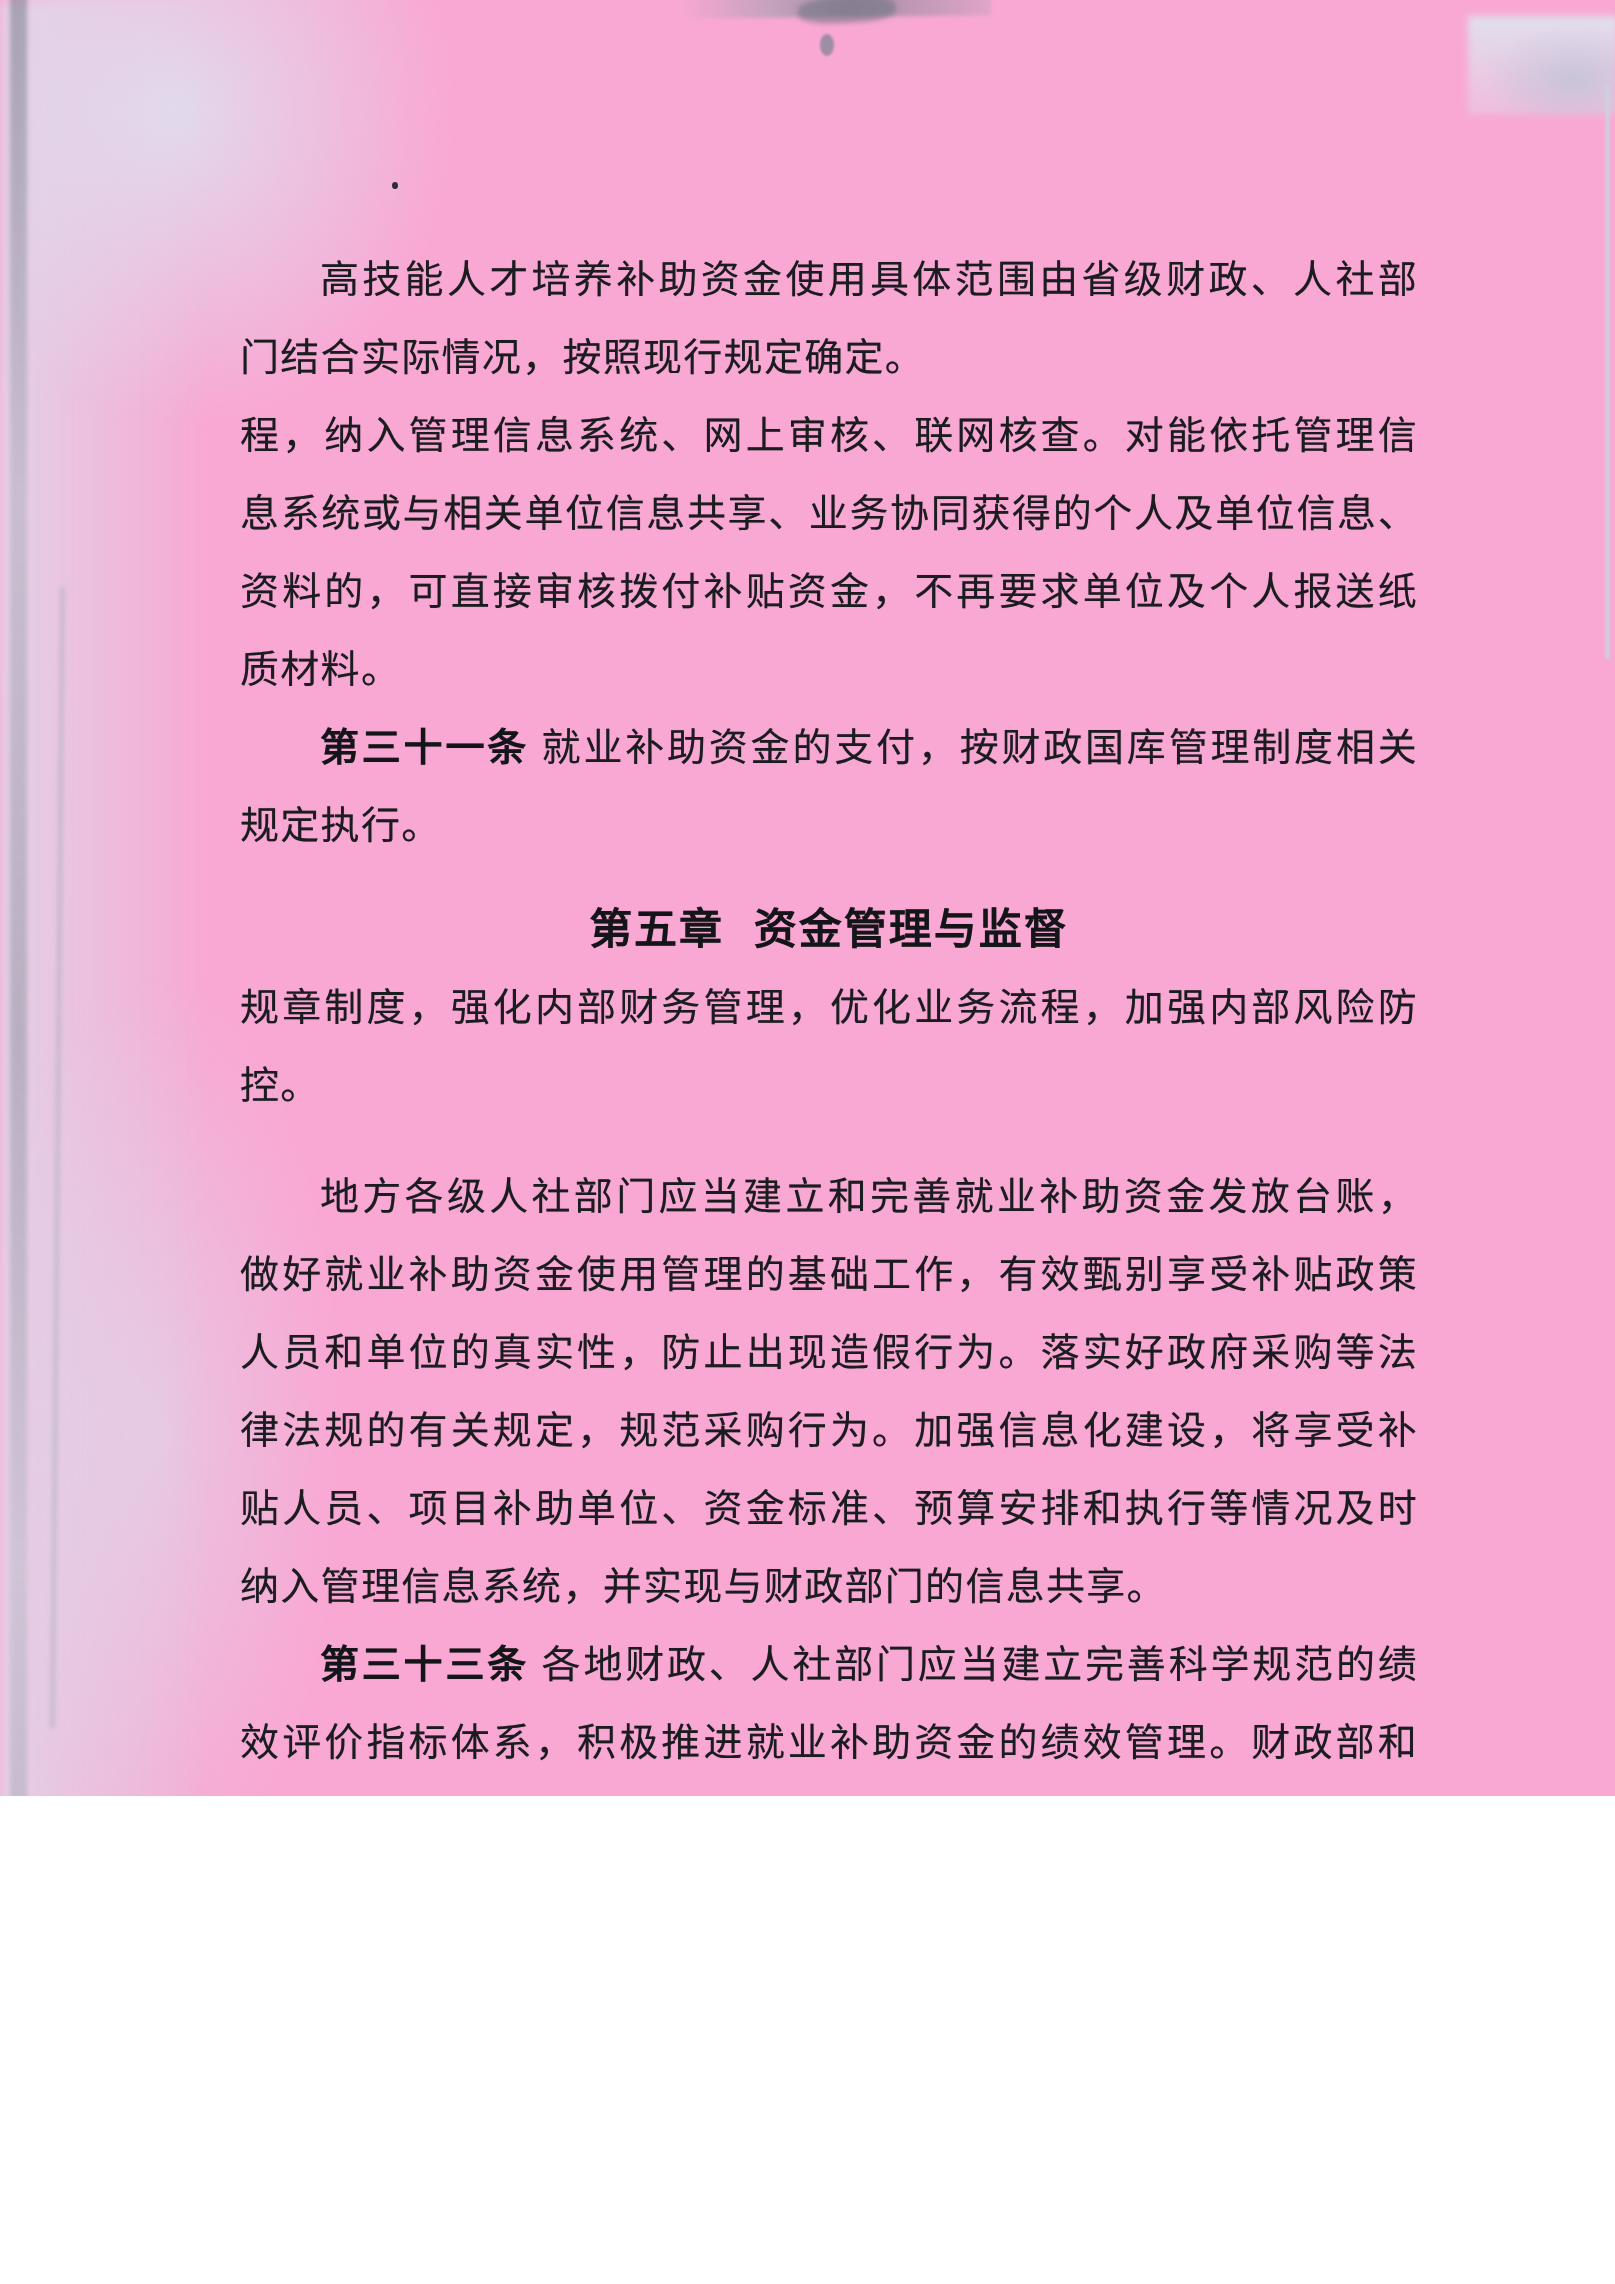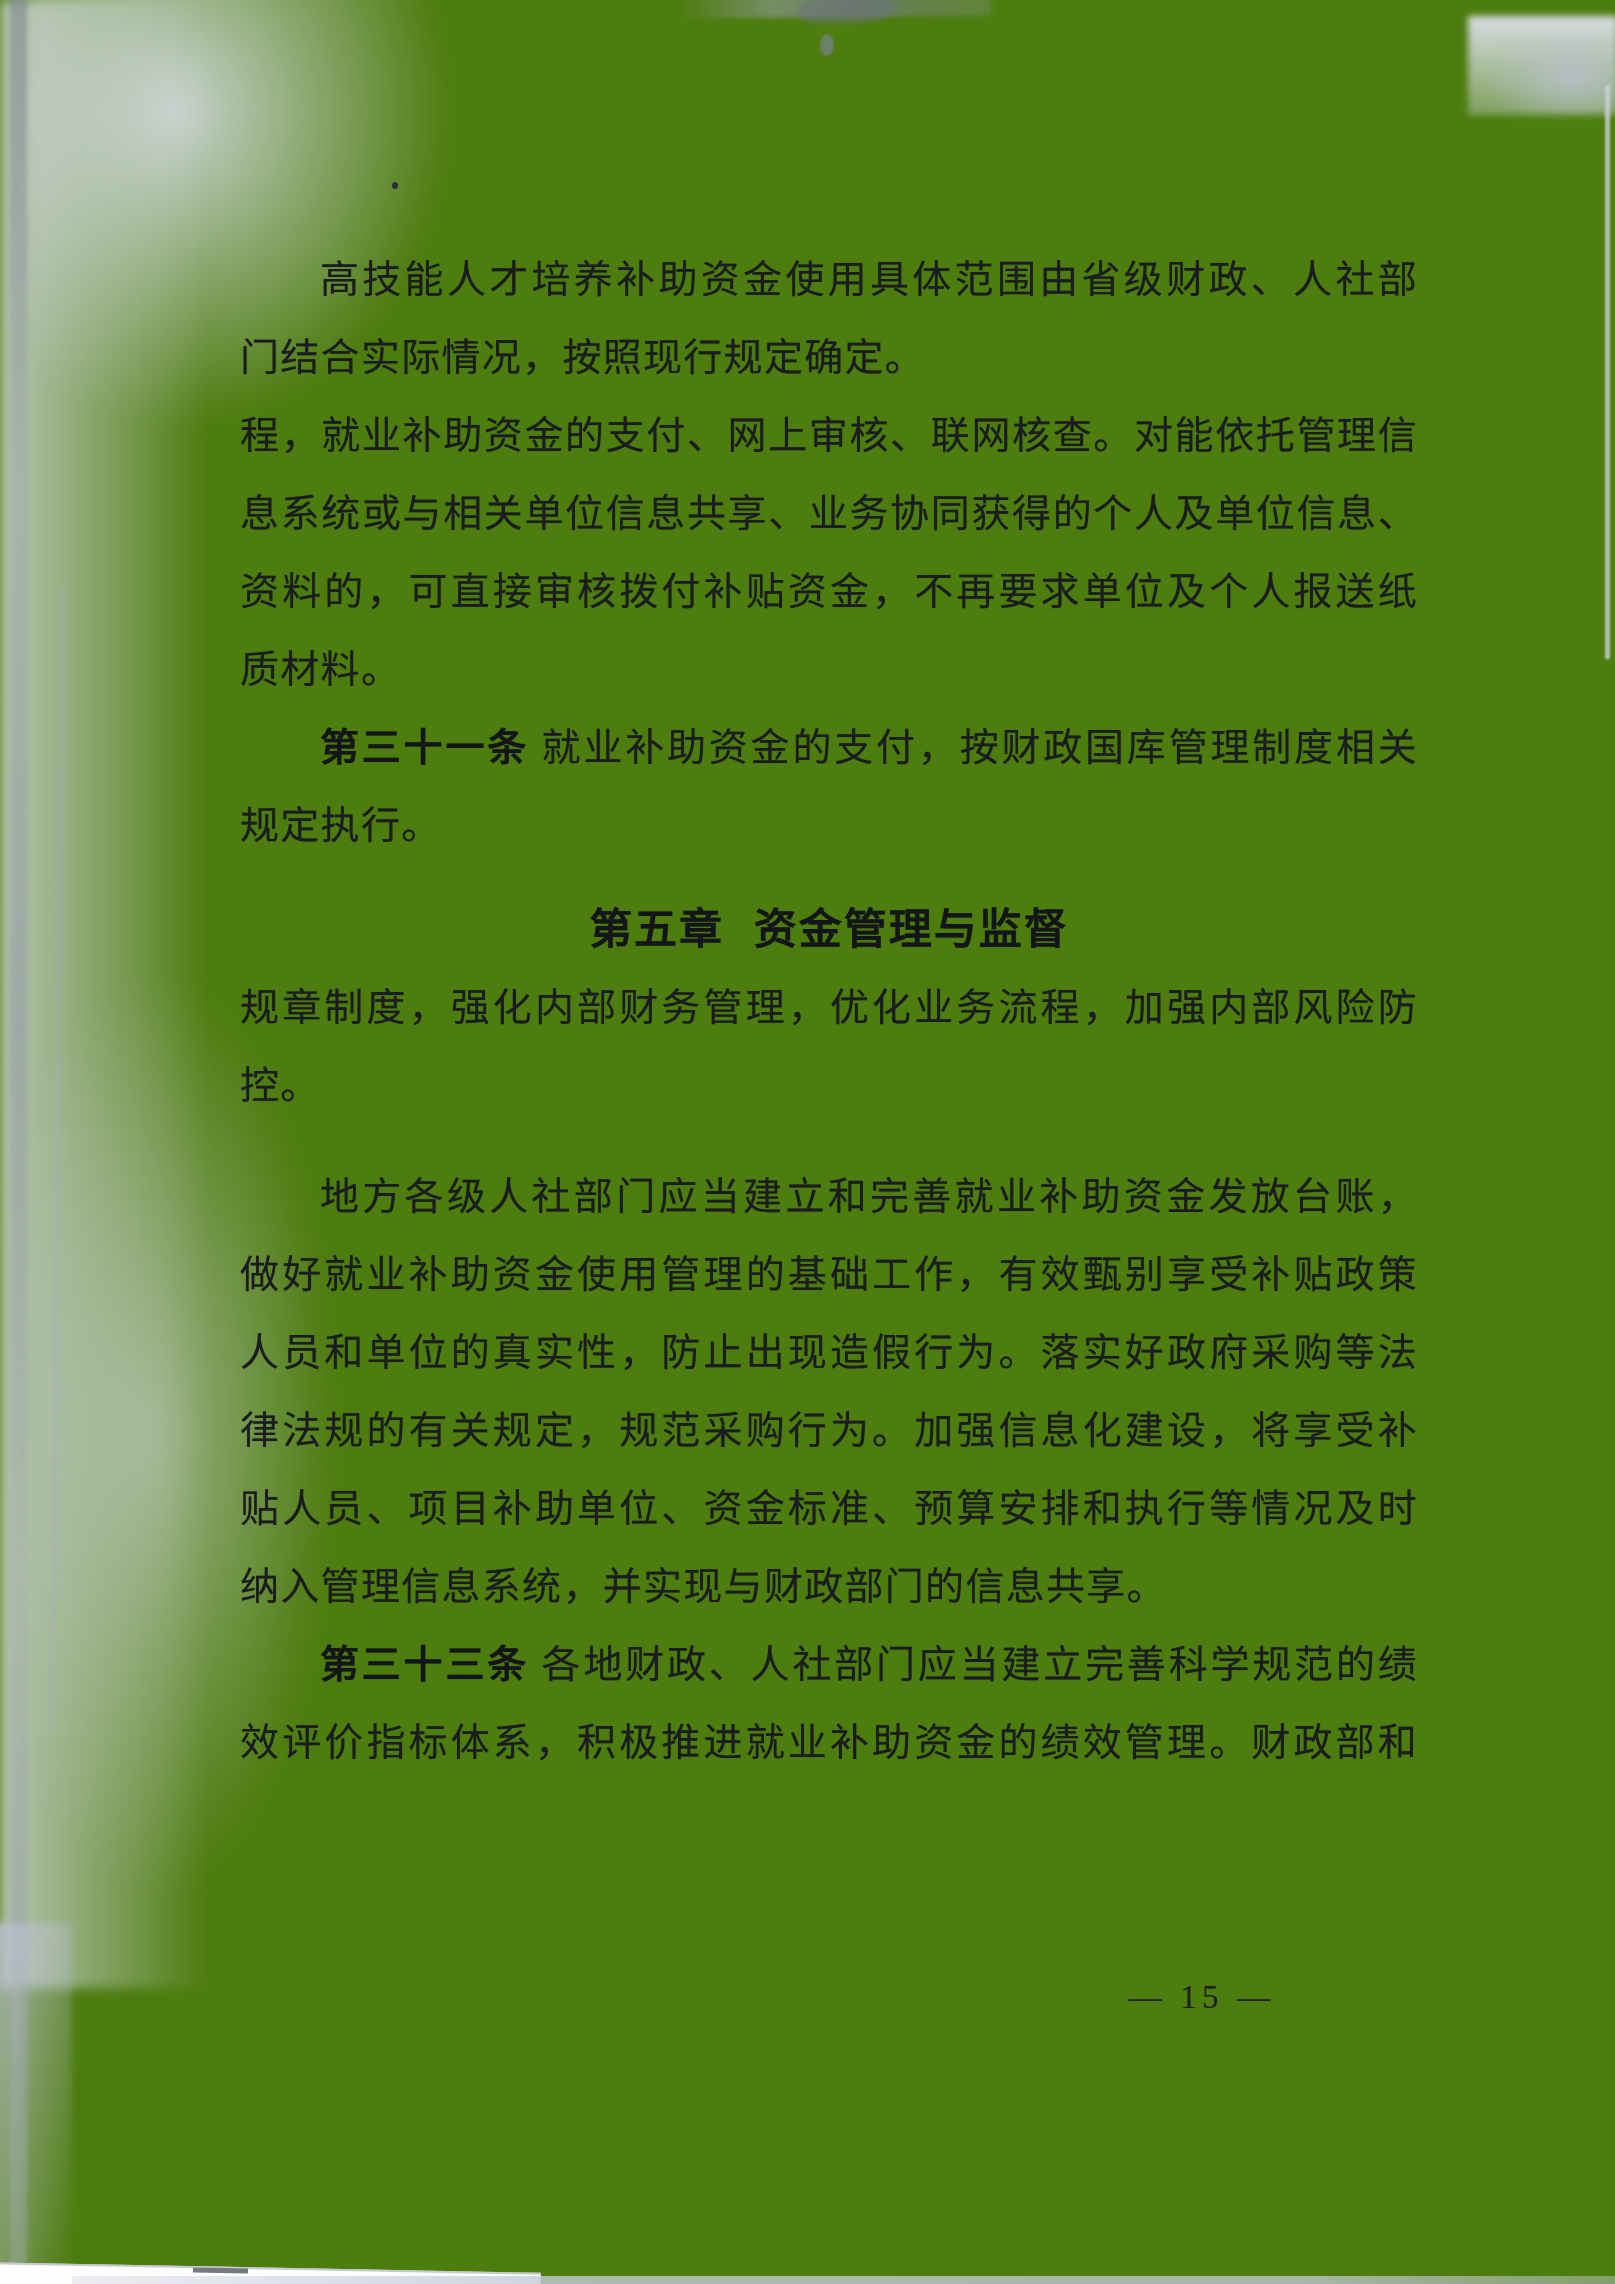--- a/index.html
+++ b/index.html
@@ -1,20 +1,20 @@
 <!DOCTYPE html>
 <html lang="zh-CN" style="font-size:10.4px"><head>
 <meta charset="utf-8">
 <style>
   html, body { margin: 0; padding: 0; background: #ffffff; }
   .page {
     position: relative;
     width: 1616px;
-    height: 2284px;
-    background: #4d7c0f;
+    height: 1796px;
+    background: #f9a8d4;
     overflow: hidden;
     font-family: "Liberation Serif", "DejaVu Serif", serif;
     color: #1b1c20;
   }
 
   
   .artifact { position: absolute; pointer-events: none; }
   .a-left-band {
     left: 10.4px; top: -13px; width: 17px; height: 2321px;
     background: linear-gradient(180deg,
@@ -154,21 +154,21 @@
   <div class="artifact a-right-line"></div>
   <div class="artifact a-speck"></div>
   <div class="artifact a-corner-wedge"></div>
   <div class="artifact a-corner-cut"></div>
   <div class="artifact a-corner-dash"></div>
   <div class="artifact a-bottom-strip"></div>
 
   <div class="doc" id="doc">
       <div class="line body fill indent"><span class="seg">高技能人才培养补助资金使用具体范围由省级财政、人社部</span></div>
       <div class="line body"><span class="seg">门结合实际情况，按照现行规定确定。</span></div>
-      <div class="line body fill"><span class="seg">程，就业补助资金的支付、网上审核、联网核查。对能依托管理信</span></div>
+      <div class="line body fill"><span class="seg">程，纳入管理信息系统、网上审核、联网核查。对能依托管理信</span></div>
       <div class="line body fill"><span class="seg">息系统或与相关单位信息共享、业务协同获得的个人及单位信息、</span></div>
       <div class="line body fill"><span class="seg">资料的，可直接审核拨付补贴资金，不再要求单位及个人报送纸</span></div>
       <div class="line body"><span class="seg">质材料。</span></div>
       <div class="line body fill indent"><span class="seg bold">第三十一条</span><span class="seg"> 就业补助资金的支付，按财政国库管理制度相关</span></div>
       <div class="line body"><span class="seg">规定执行。</span></div>
       <div class="line heading"><span class="seg bold">第五章 资金管理与监督</span></div>
       <div class="line body fill"><span class="seg">规章制度，强化内部财务管理，优化业务流程，加强内部风险防</span></div>
       <div class="line body"><span class="seg">控。</span></div>
       <div class="line body fill indent gap"><span class="seg">地方各级人社部门应当建立和完善就业补助资金发放台账，</span></div>
       <div class="line body fill"><span class="seg">做好就业补助资金使用管理的基础工作，有效甄别享受补贴政策</span></div>

